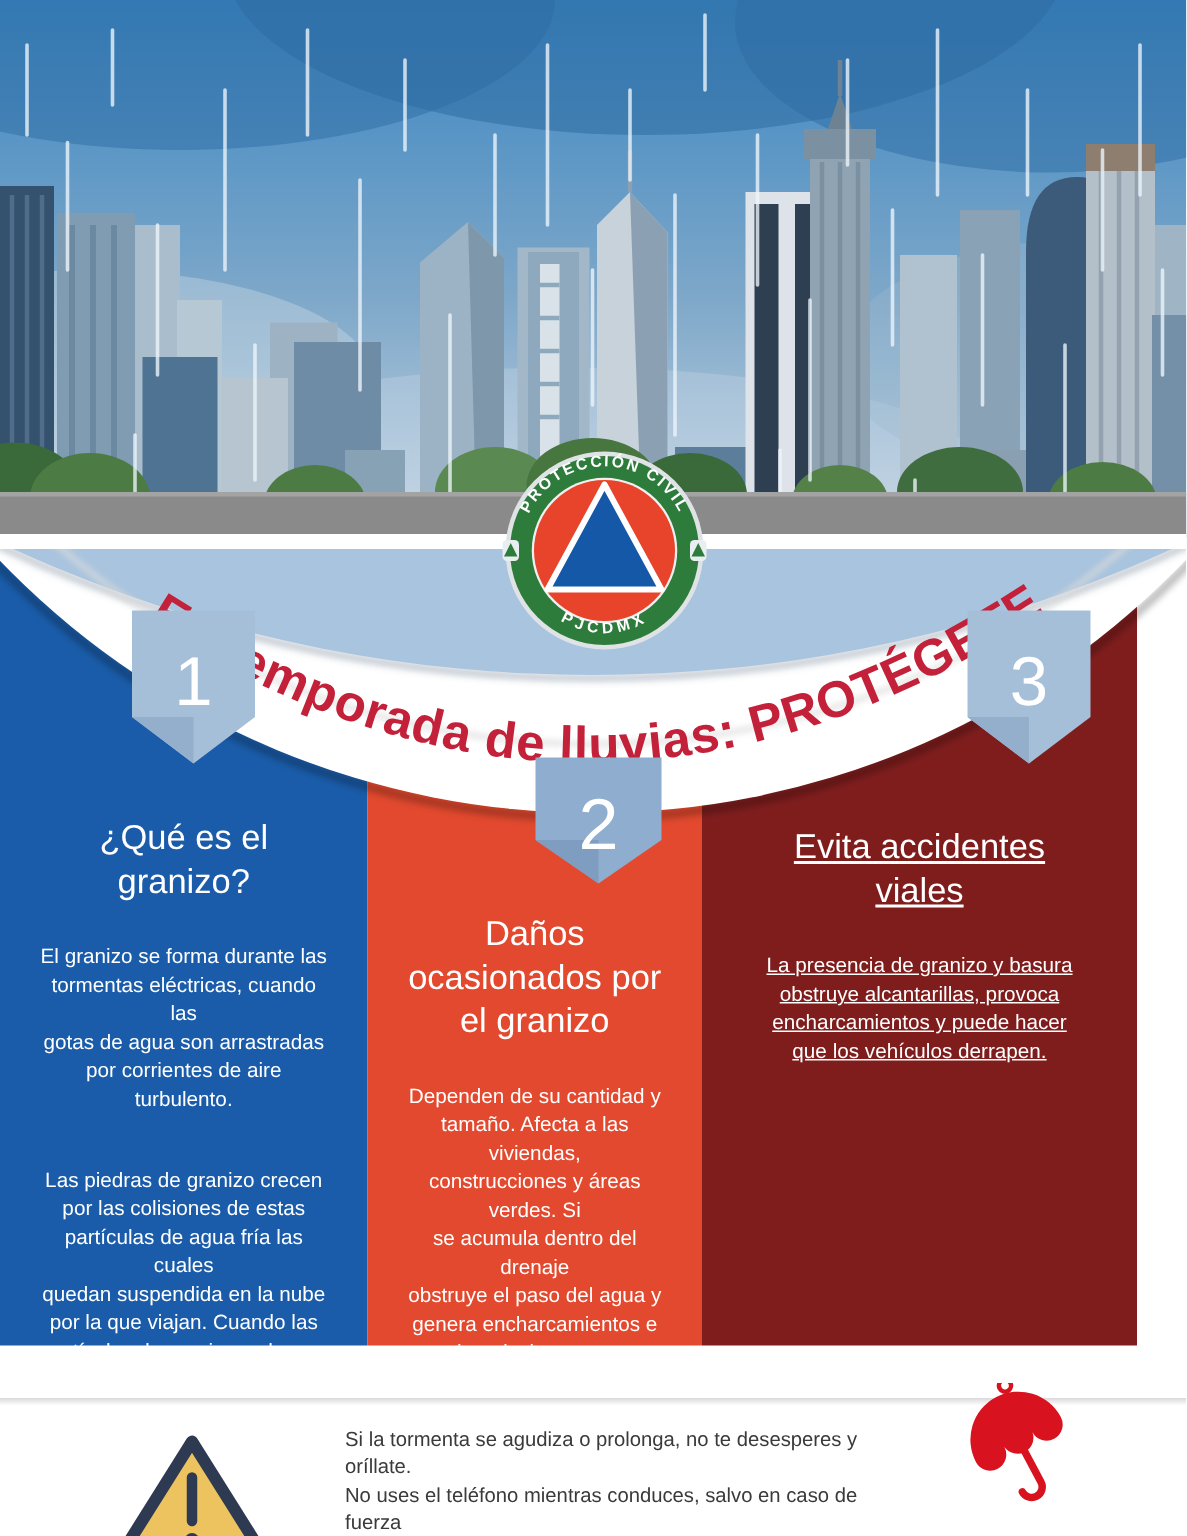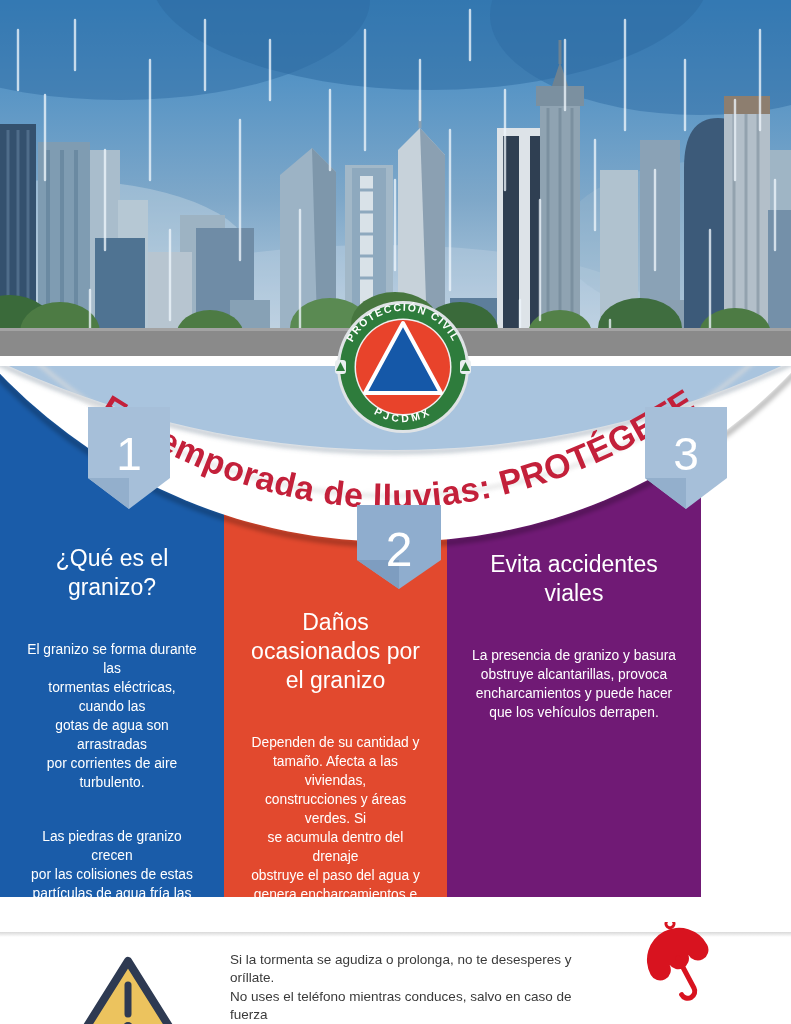--- a/index.html
+++ b/index.html
@@ -3,25 +3,25 @@
 <meta charset="utf-8">
 <style>
   html,body{margin:0;padding:0;background:#ffffff;}
   .poster{
     position:relative;width:791px;height:1024px;overflow:hidden;background:#ffffff;
     font-family:"Liberation Sans", sans-serif;
   }
   
   .columns{position:absolute;left:0;top:358px;width:791px;height:539px;display:flex;z-index:1;}
   .col{box-sizing:border-box;color:#ffffff;text-align:center;}
-  .col-1{width:224px;background:#1a5ca9;padding:186px 26px 0 26px;}
+  .col-1{width:245px;background:#1a5ca9;padding:186px 26px 0 26px;}
   .col-2{width:223px;background:#e2492e;padding:250px 26px 0 26px;}
-  .col-3{width:254px;background:#701a75;padding:192px 22px 0 22px;}
+  .col-3{width:290px;background:#7f1d1d;padding:192px 22px 0 22px;text-decoration:underline;}
   .col-title{font-size:23px;line-height:1.26;font-weight:400;white-space:pre-line;}
-  .col-body{font-size:13.8px;line-height:1.38;font-weight:400;white-space:pre-line;margin-top:38px;}
+  .col-body{font-size:13.8px;line-height:1.38;font-weight:400;white-space:pre-line;margin-top:26px;}
   .col-body + .col-body{margin-top:35px;}
   
   .header-art{position:absolute;left:0;top:0;z-index:2;pointer-events:none;}
   
   .footer{position:absolute;left:0;top:932px;width:791px;height:127px;background:#ffffff;z-index:1;}
   .footer-shadow{position:absolute;left:0;top:0;width:791px;height:5px;
     background:linear-gradient(#d9d9d9,rgba(255,255,255,0));}
   .footer-text{
     position:absolute;left:230px;top:19px;width:372px;
     font-size:13.5px;line-height:1.36;color:#3a3a3a;white-space:pre-line;

